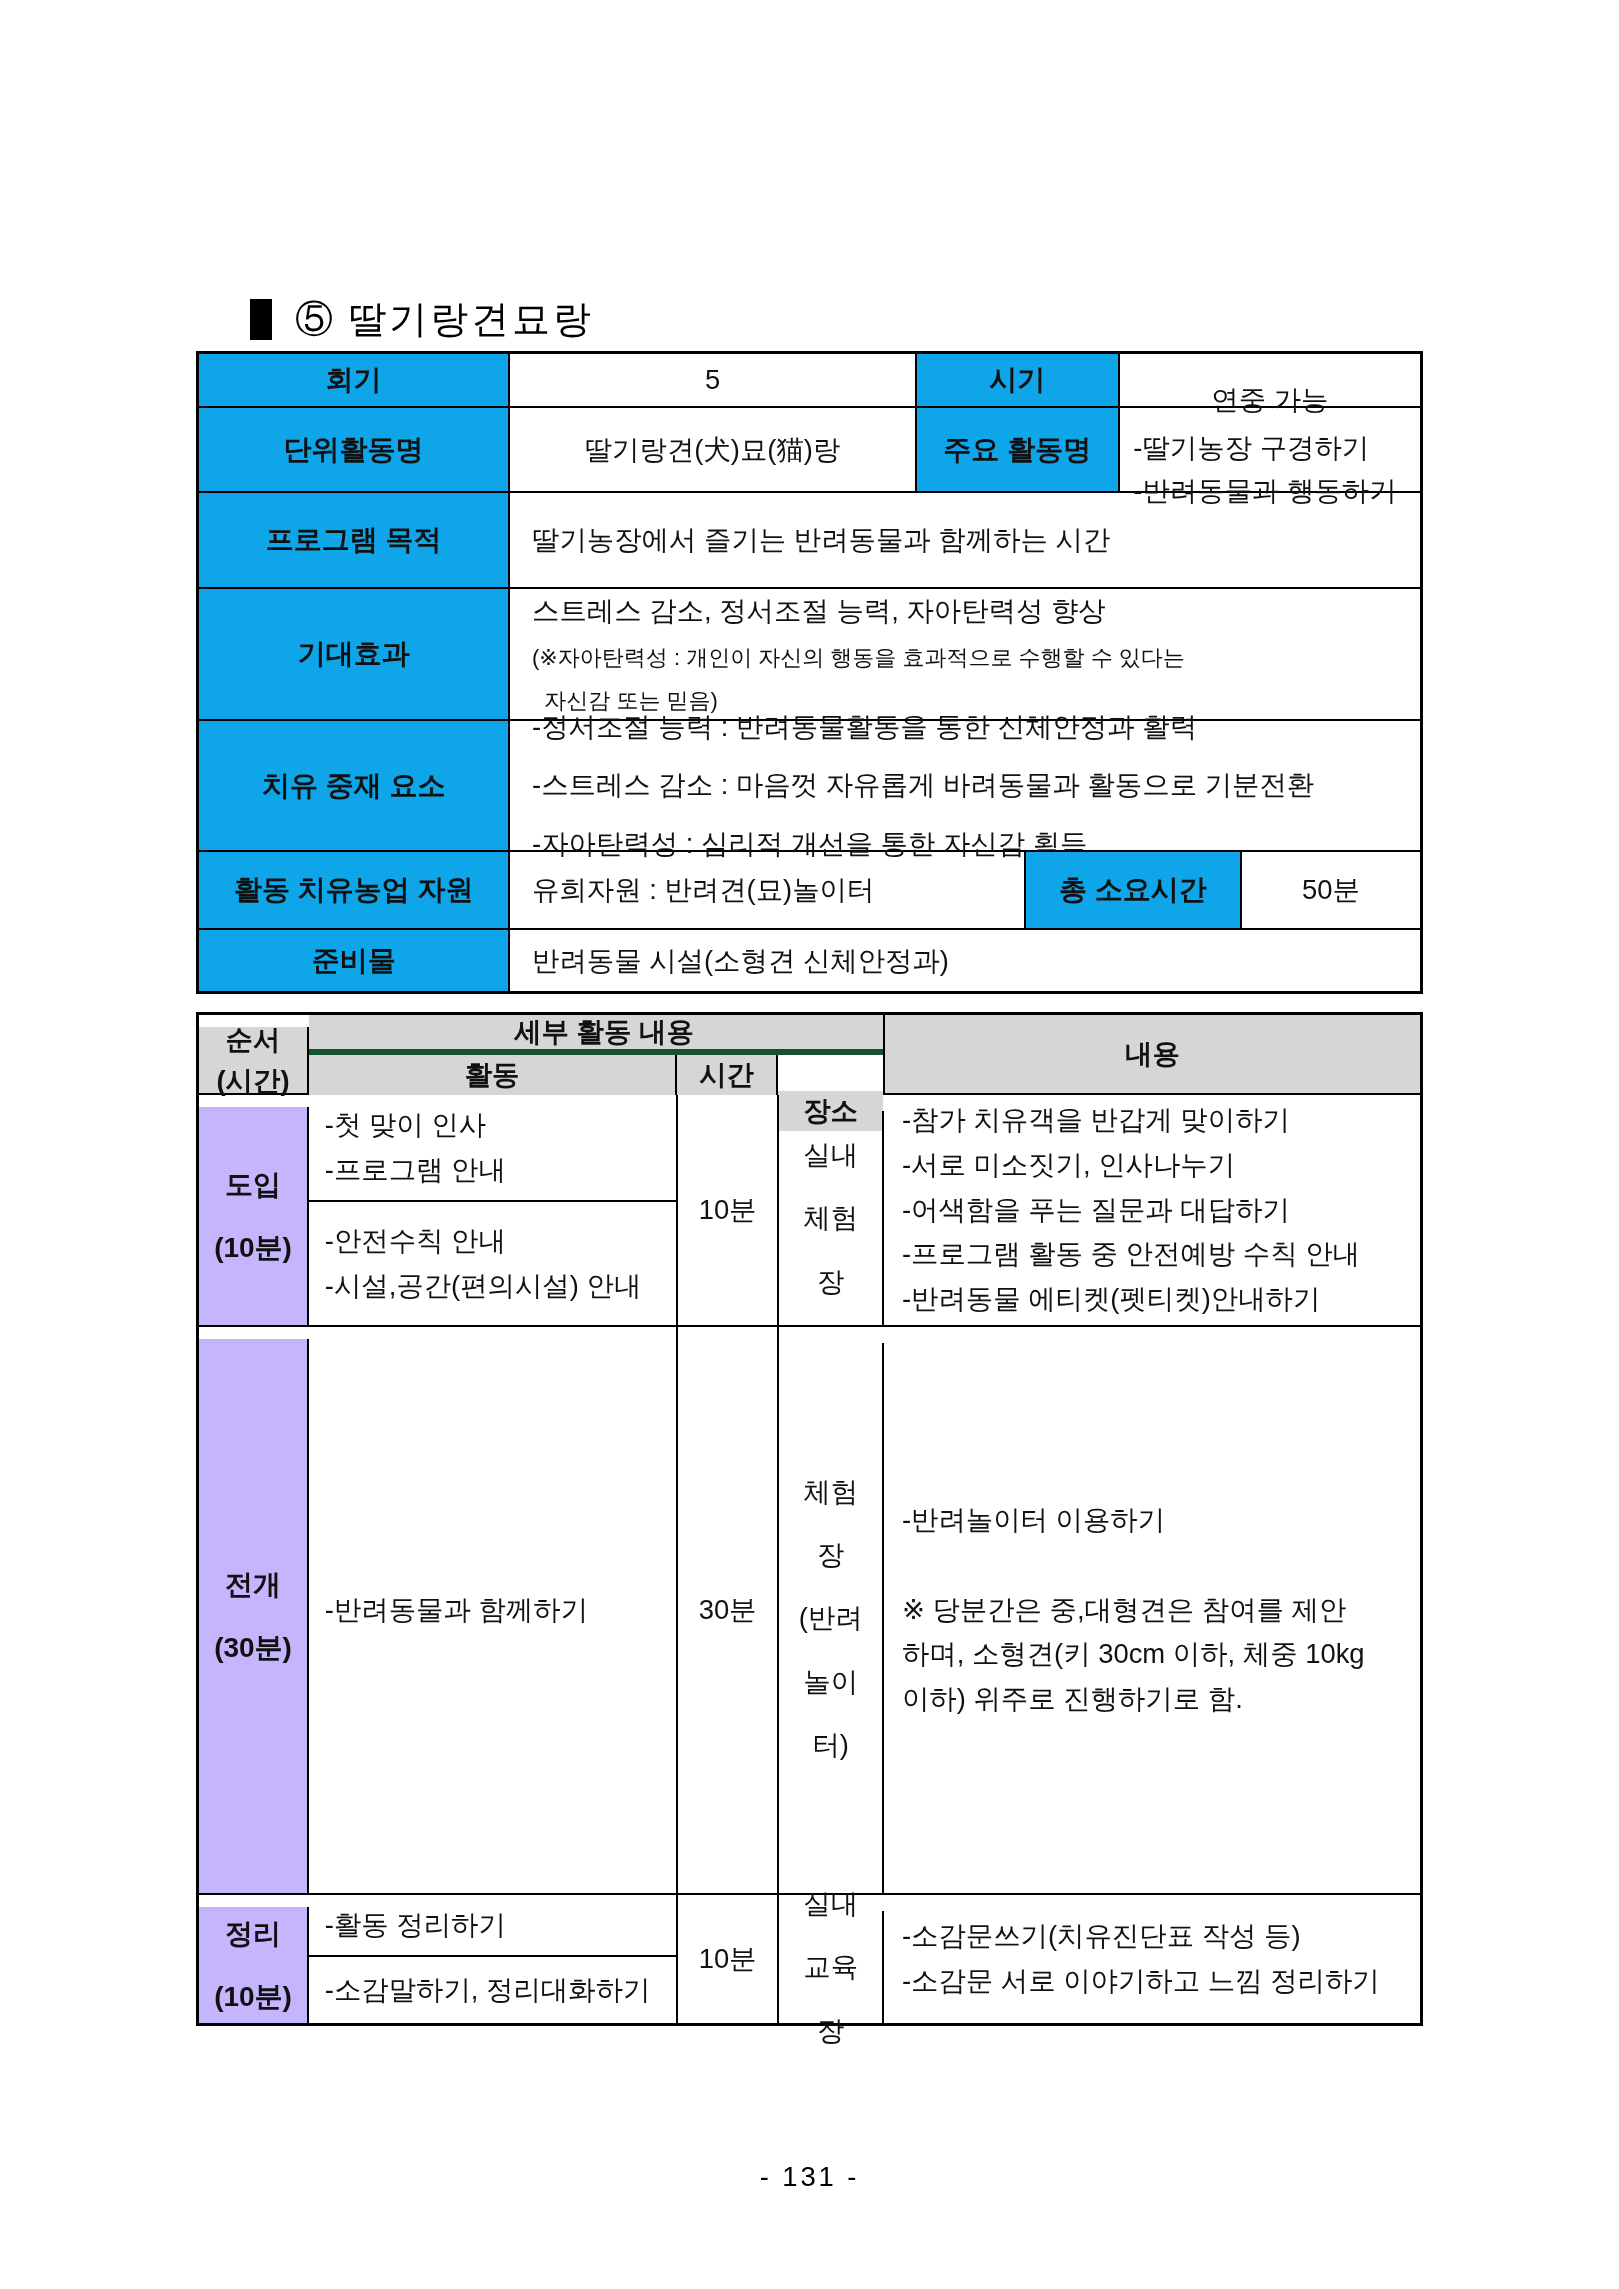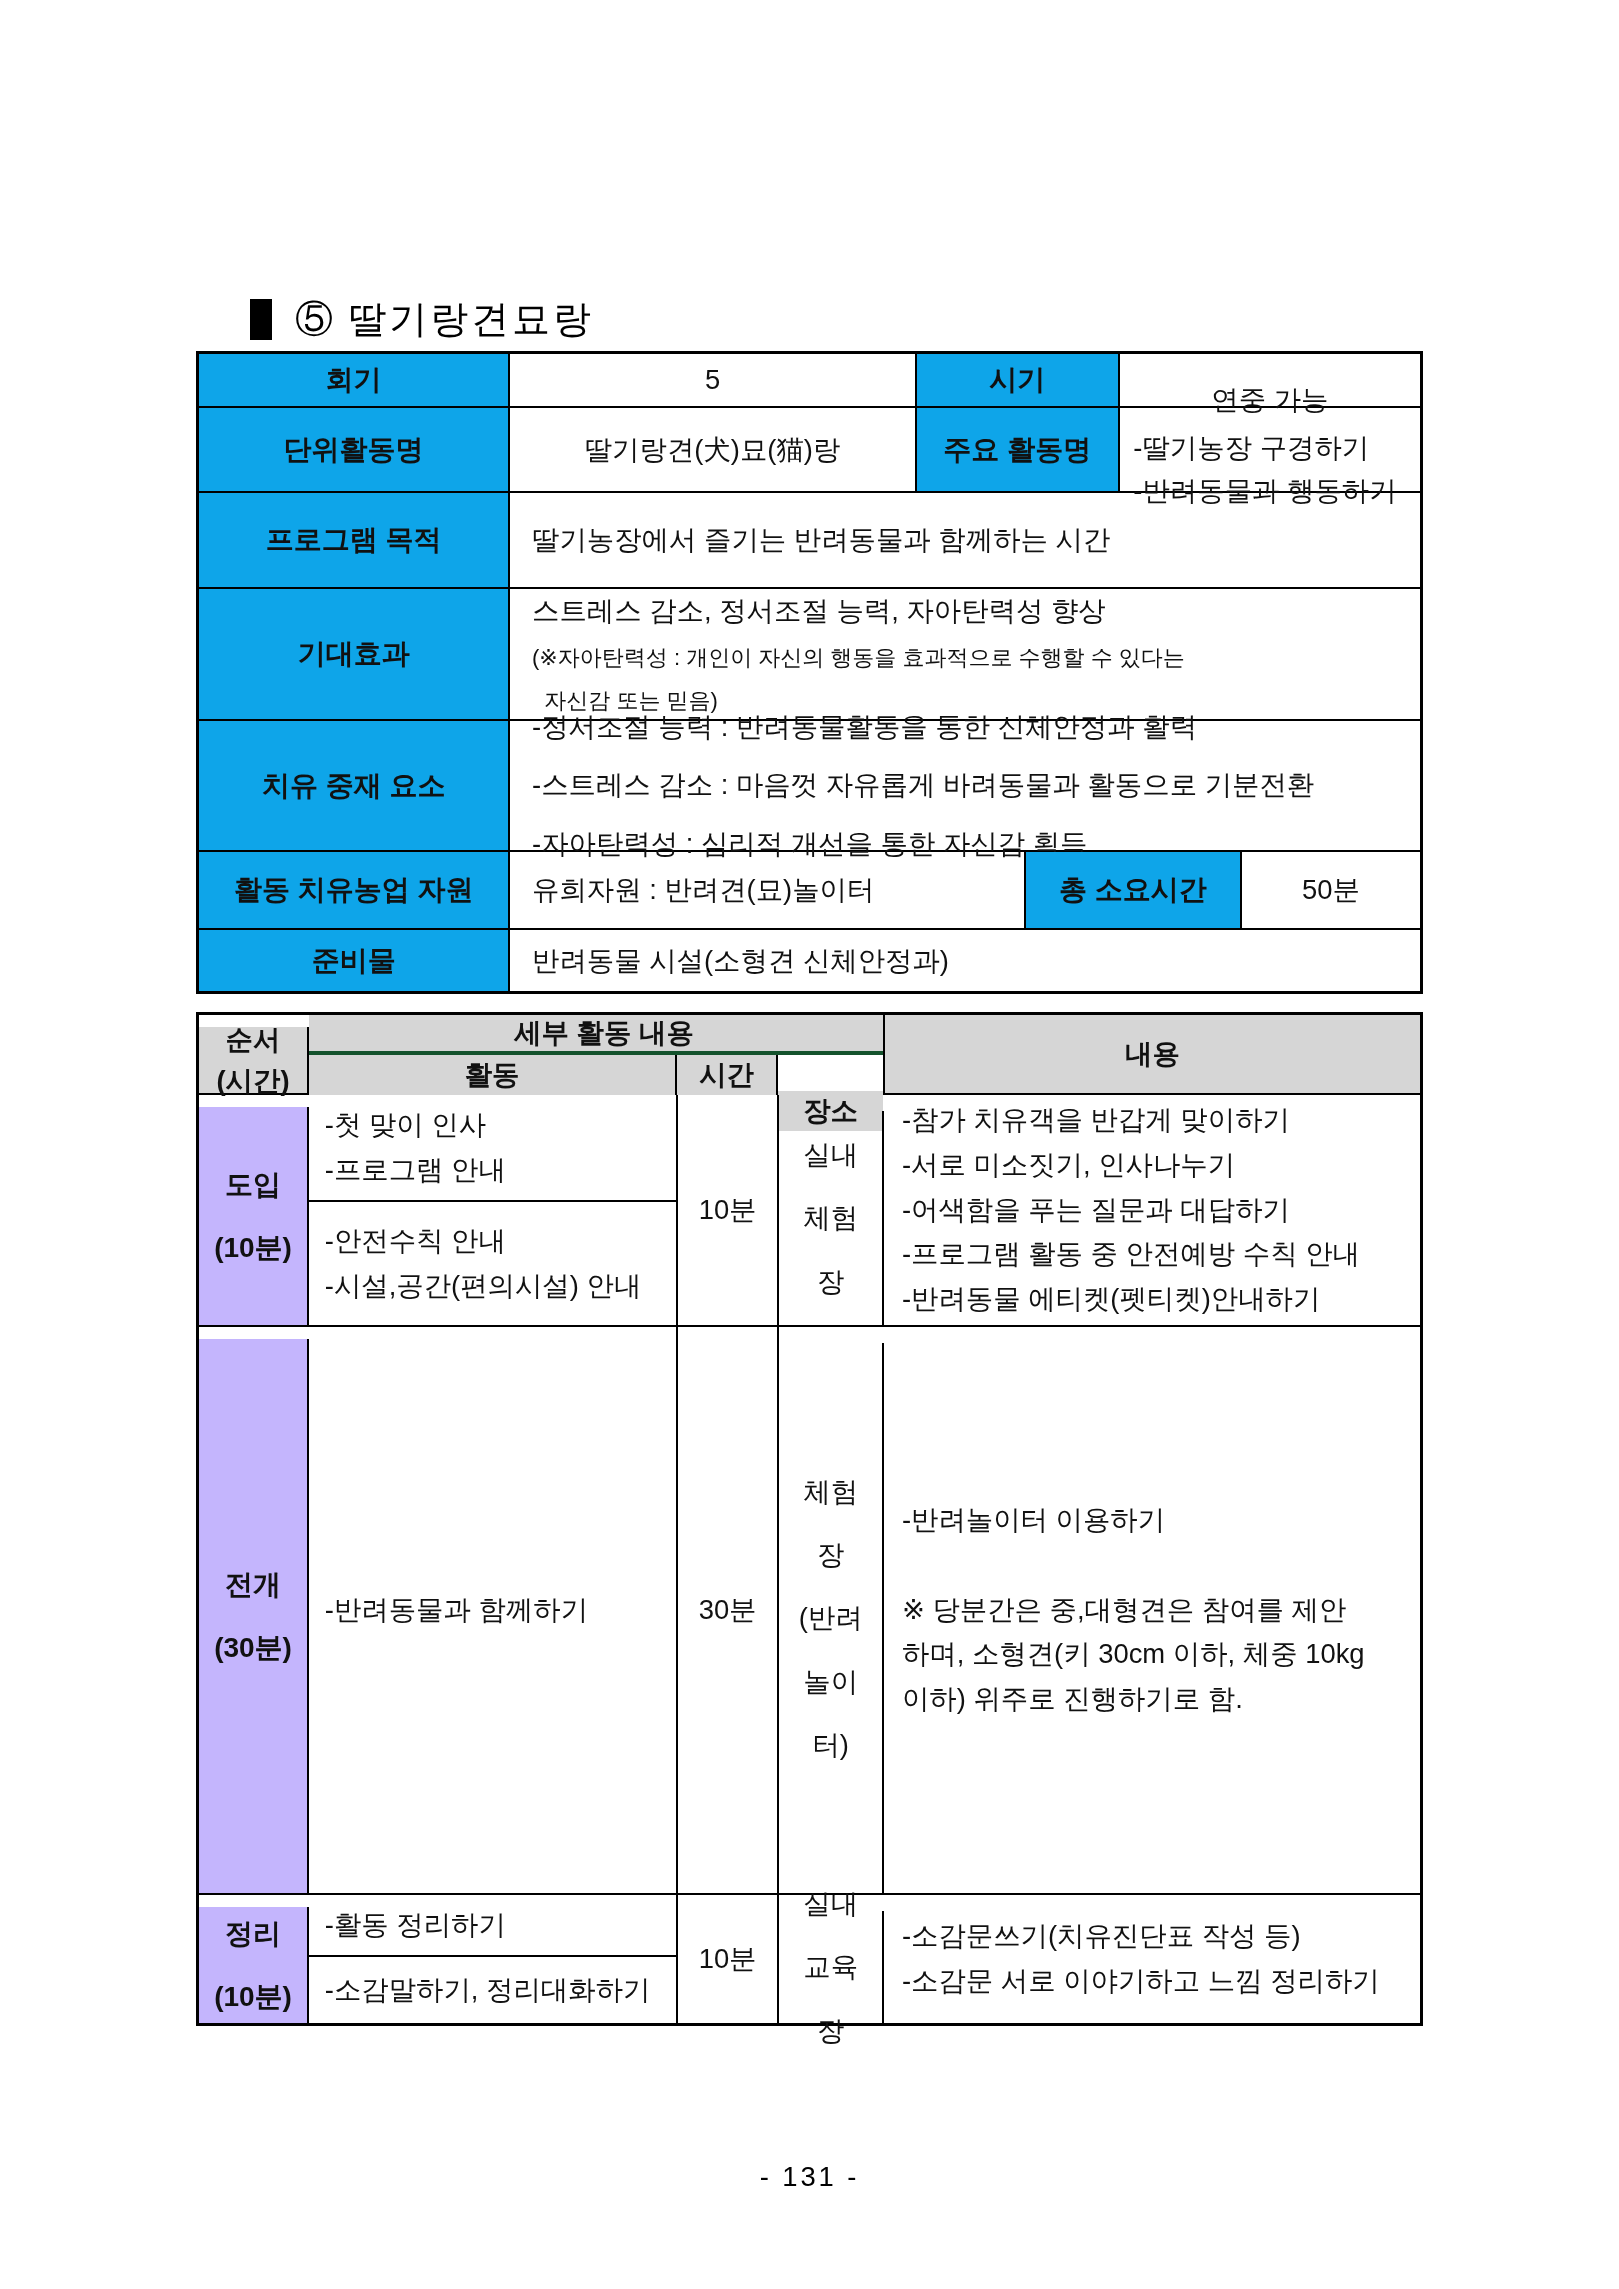--- a/index.html
+++ b/index.html
@@ -52,21 +52,21 @@
 
   
   #t2{top:1012px;}
   .t2c-order{width:111px;margin-top:12px;}
   .t2c-time{width:102px;}
   .t2c-place{width:106px;margin-top:16px;}
   .t2c-cont{width:540px;}
   .hdr{font-weight:bold;font-size:27.4px;align-items:center;justify-content:center;text-align:center;background:#d6d6d6;}
   .t2-headwrap{border-bottom:2.9px solid #000;display:flex;}
   .t2-mid{display:flex;flex-direction:column;border-right:2px solid #000;}
-  .t2-mid-top{height:40px;border-bottom:4px solid #14532d;display:flex;align-items:center;justify-content:center;padding-left:16px;}
+  .t2-mid-top{height:40px;border-bottom:6px solid #14532d;display:flex;align-items:center;justify-content:center;padding-left:16px;}
   .t2-mid-bot{height:40px;display:flex;}
   .t2-mid-bot .cell{height:100%;}
   .order-cell{font-weight:bold;font-size:28px;line-height:2.25;align-items:center;text-align:center;}
   .act-col{display:flex;flex-direction:column;border-right:2px solid #000;width:372px;}
   .act-sub{border-bottom:2px solid #000;display:flex;flex-direction:column;justify-content:center;
            font-size:27.4px;line-height:1.62;padding-left:15.7px;}
   .act-sub:last-child{border-bottom:none;}
   .time-cell{font-size:27.4px;align-items:center;text-align:center;}
   .place-cell{font-size:27.4px;line-height:2.3;align-items:center;text-align:center;}
   .cont-cell{font-size:27.4px;line-height:1.63;padding-left:17.6px;padding-right:7.8px;}

